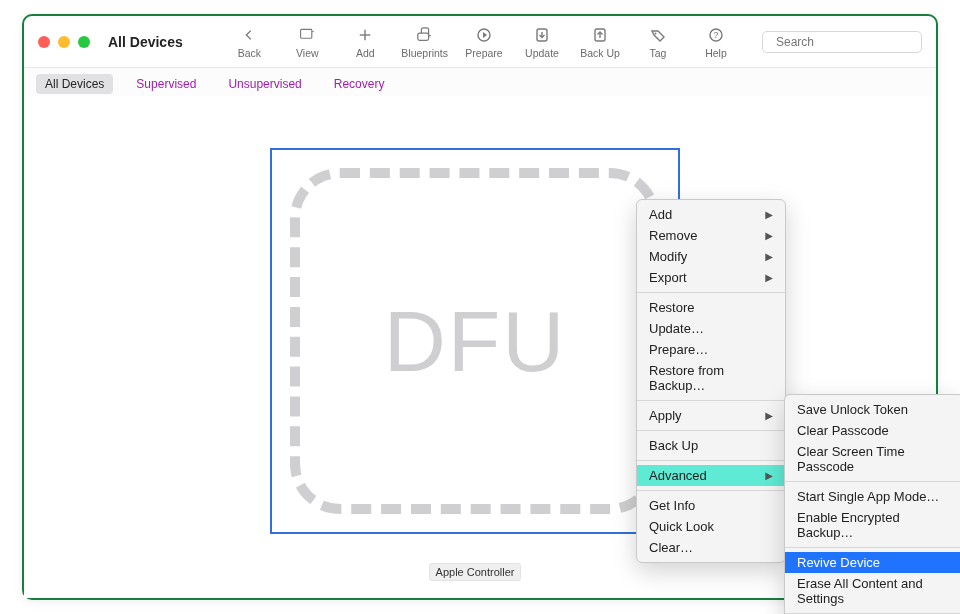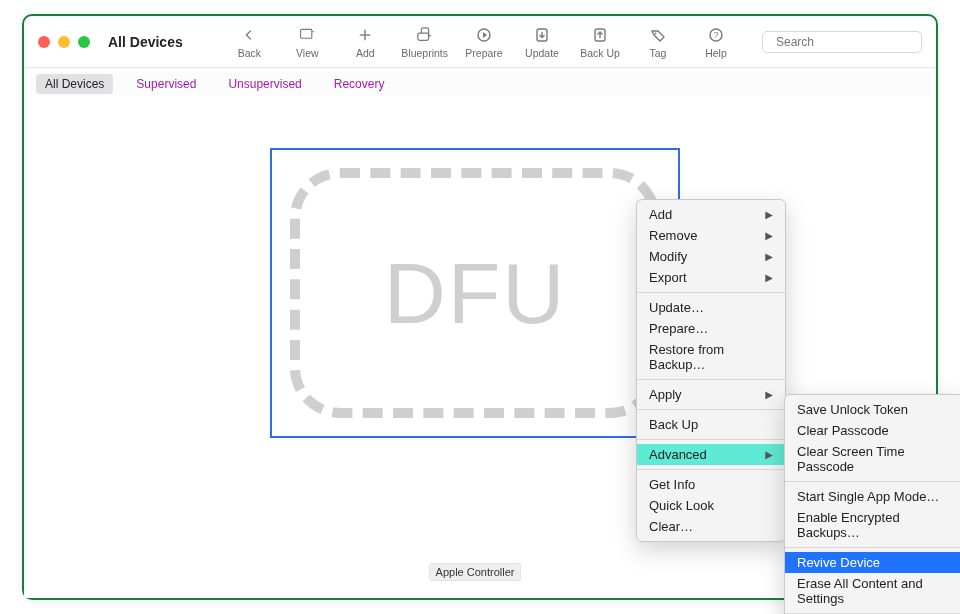--- a/index.html
+++ b/index.html
@@ -56,21 +56,21 @@
   background:#fcfcfc;
 }
 .pill { font-size:12px; padding:3px 9px; border-radius:4px; color:#a21caf; cursor:default; }
 .pill.active { background:#e1e1e3; color:#232323; }
 
 .content { position:absolute; top:80px; left:0; right:0; bottom:0; background:#fff; }
 
 .device-card {
   position:absolute;
   left: 246px; top: 52px;
-  width: 410px; height: 290px;
+  width: 410px; height: 386px;
   border: 2px solid #2f6fe0;
   background:#fff;
 }
 .dashed-round {
   position:absolute; inset:18px;
   border: 10px dashed #cfcfd2;
   border-radius: 50px;
   display:flex; align-items:center; justify-content:center;
 }
 .dfu-text { font-size:86px; font-weight:300; color:#cfcfd2; letter-spacing:2px; }
@@ -242,20 +242,23 @@
       <div class="it">
           <span>Modify</span>
           <span class="arrow">▶</span>
         </div>
       <div class="it">
           <span>Export</span>
           <span class="arrow">▶</span>
         </div>
       <div class="sep"></div>
       <div class="it">
+          <span>Restore</span>
+        </div>
+      <div class="it">
           <span>Update…</span>
         </div>
       <div class="it">
           <span>Prepare…</span>
         </div>
       <div class="it">
           <span>Restore from Backup…</span>
         </div>
       <div class="sep"></div>
       <div class="it">
@@ -291,21 +294,21 @@
           <span>Clear Passcode</span>
         </div>
       <div class="it">
           <span>Clear Screen Time Passcode</span>
         </div>
       <div class="sep"></div>
       <div class="it">
           <span>Start Single App Mode…</span>
         </div>
       <div class="it">
-          <span>Enable Encrypted Backups…</span>
+          <span>Enable Encrypted Backup…</span>
         </div>
       <div class="sep"></div>
       <div class="it sel">
           <span>Revive Device</span>
         </div>
       <div class="it">
           <span>Erase All Content and Settings</span>
         </div>
       <div class="sep"></div>
 

